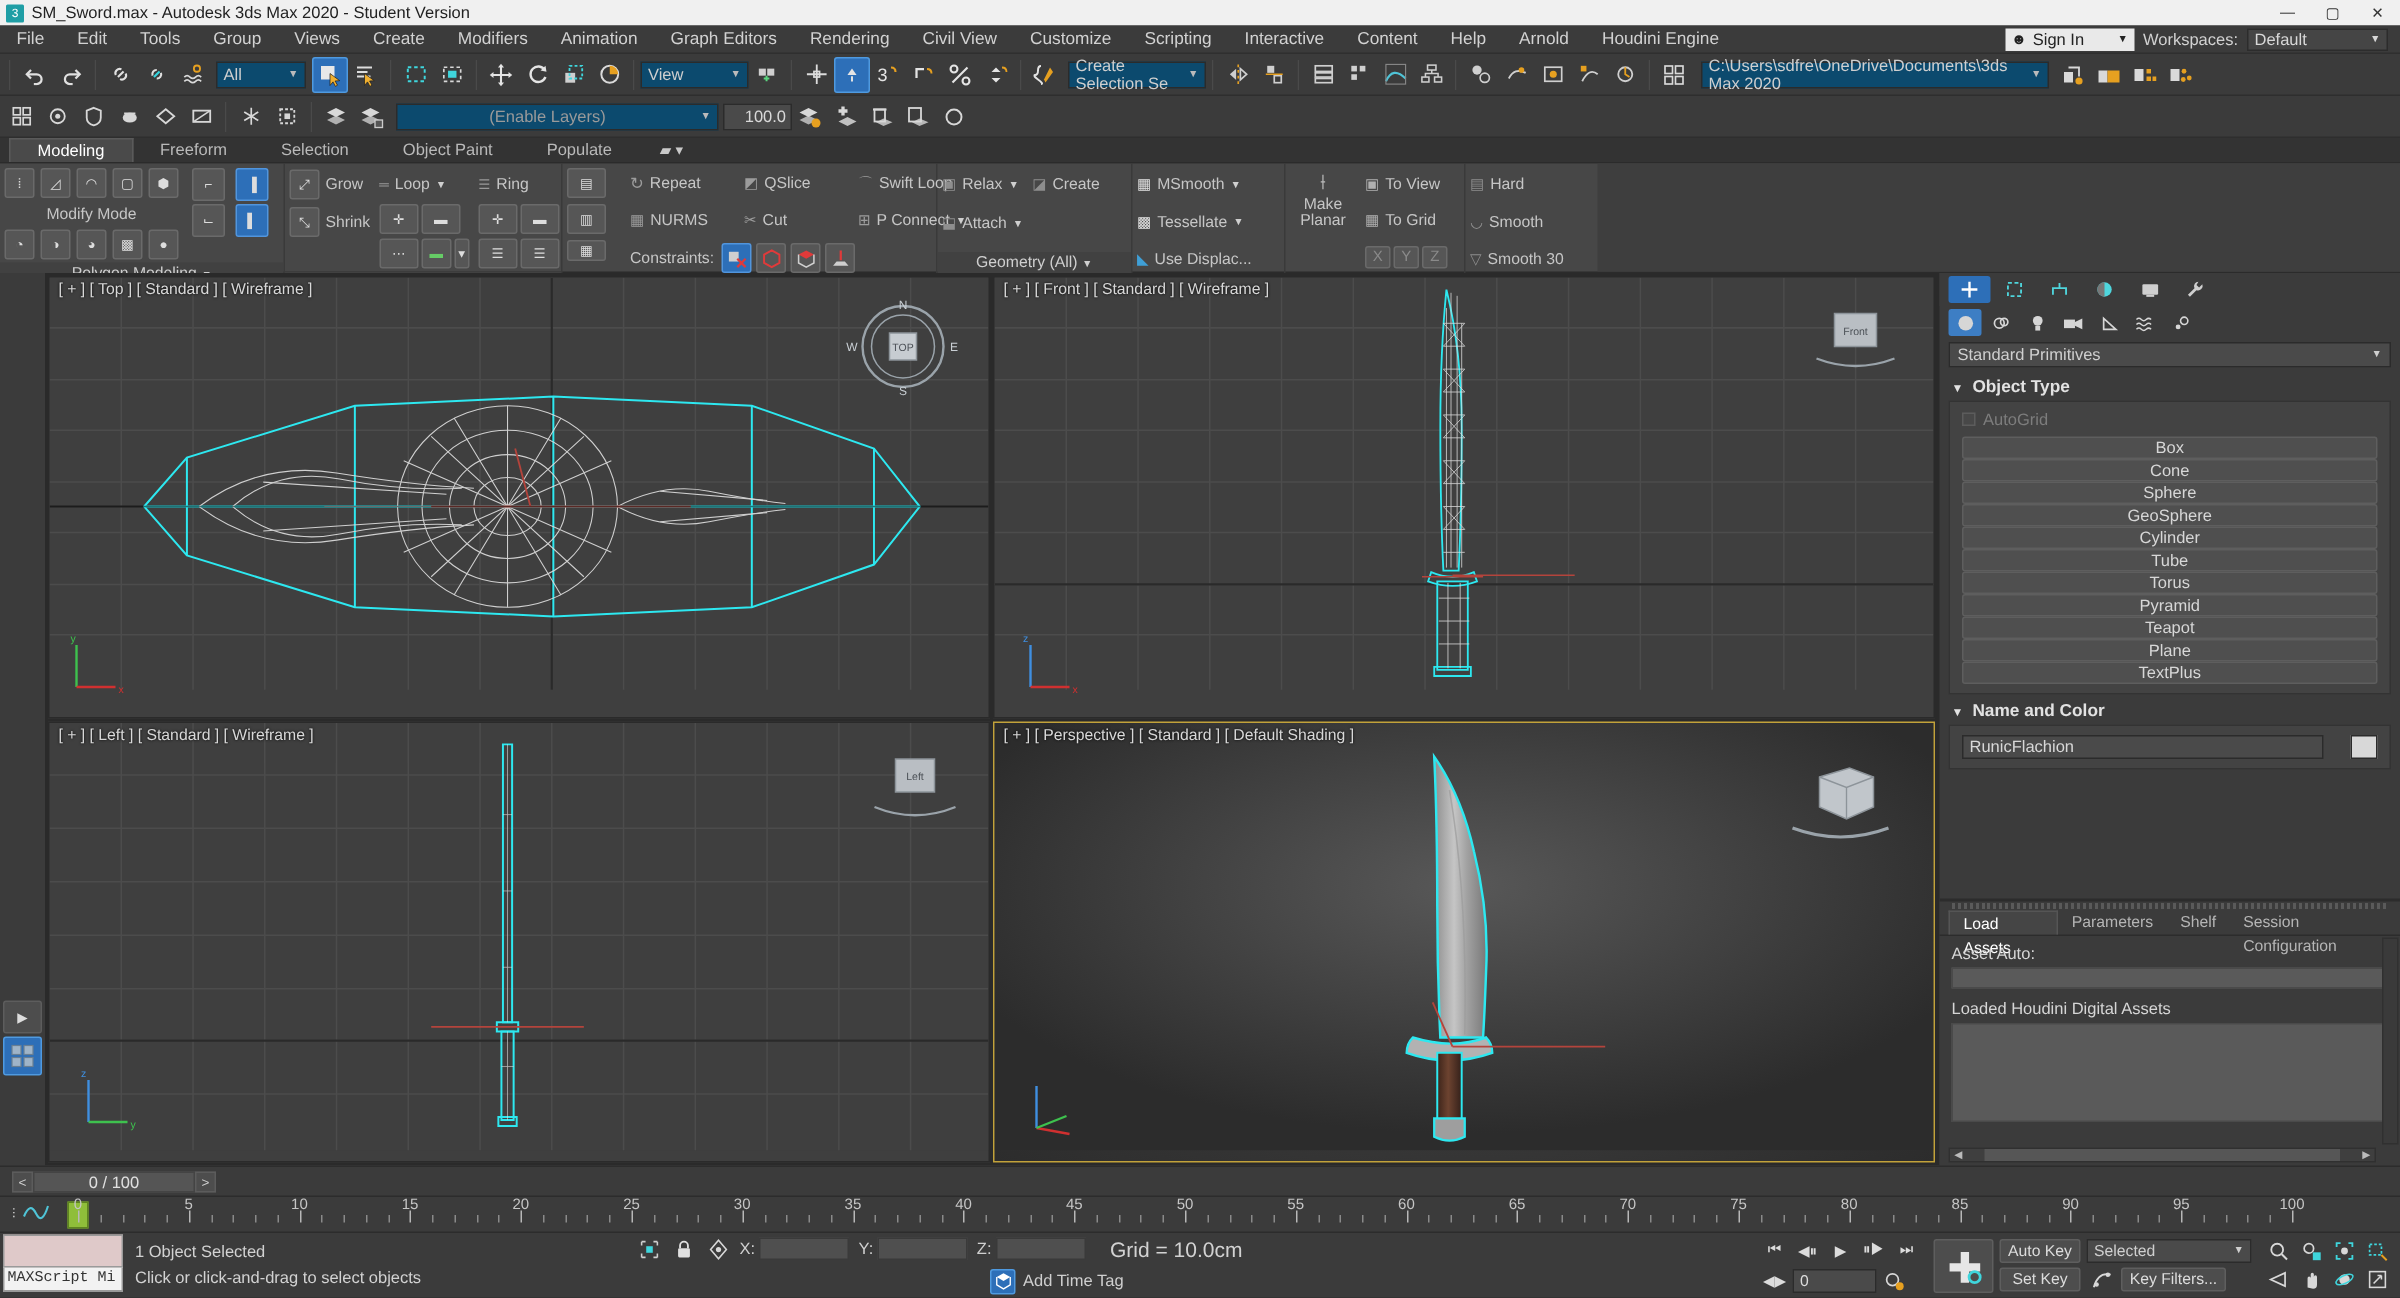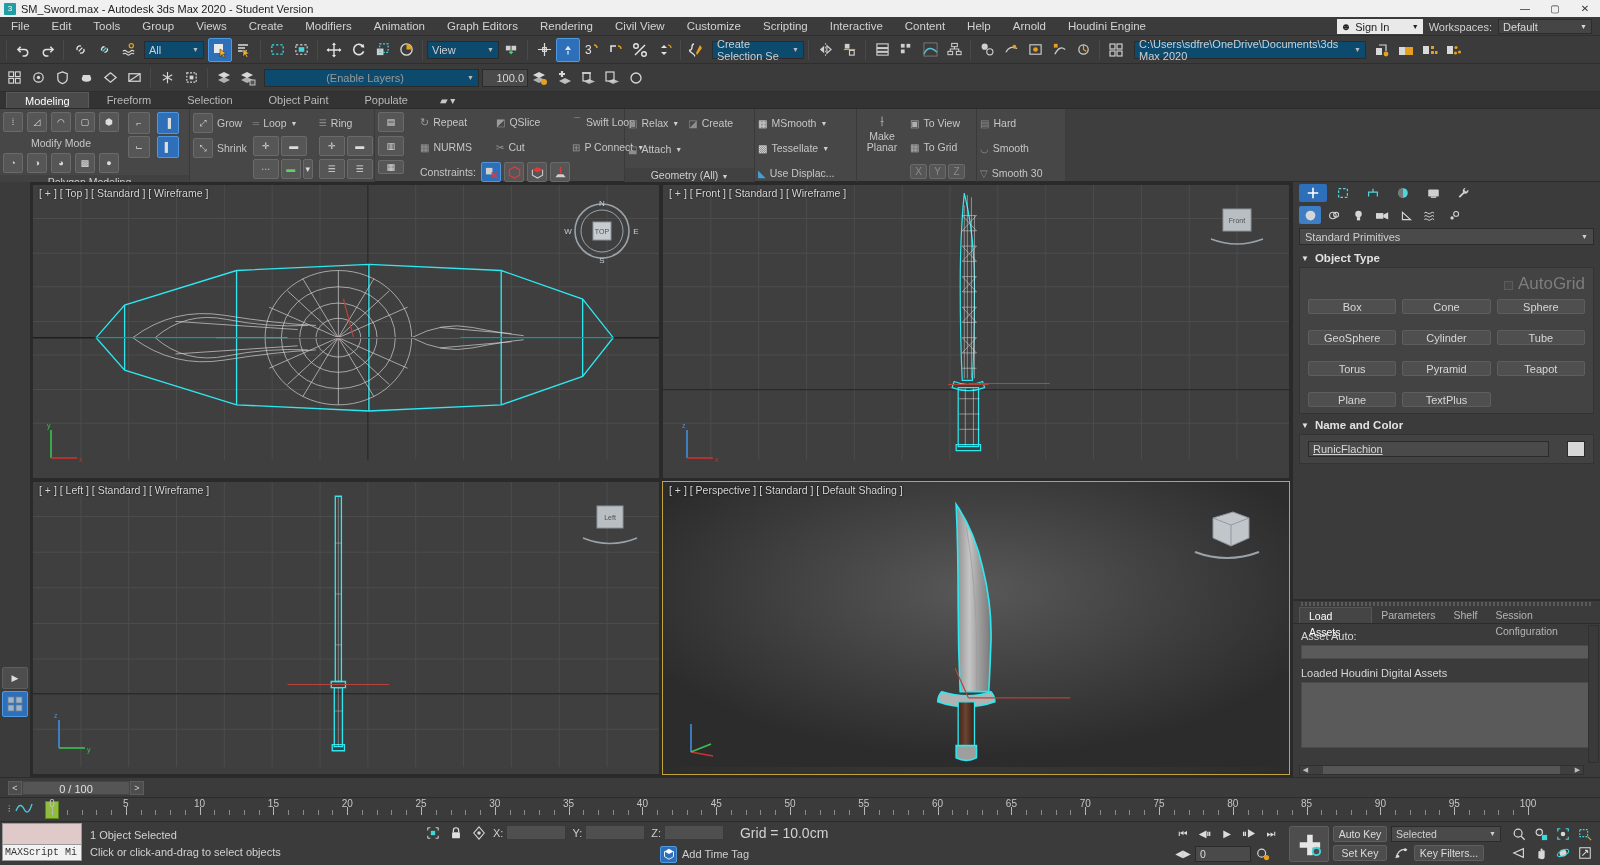--- a/index.html
+++ b/index.html
@@ -101,27 +101,27 @@
             color:#ddd; font-size:11px; border-radius:2px; }
   .catbtn.on { background:#3d7ec4; }
   .cp-combo { margin:2px 6px; height:17px; background:#4a4a4a; border:1px solid #2b2b2b;
               display:flex; align-items:center; padding:0 5px; font-size:11px;}
   .cp-combo .arr{margin-left:auto;font-size:7px;}
   .rollout { margin:4px 6px 0 6px; }
   .rollhdr { display:flex; align-items:center; font-size:11.5px; font-weight:bold; color:#e2e2e2;
              padding:1px 0 3px 2px; }
   .rollhdr .car{ font-size:8px; margin-right:6px; }
   .rollbody { background:#434343; border:1px solid #333; padding:6px 8px; }
-  .autogrid { text-align:right; font-size:17px; color:#7d7d7d; margin-bottom:5px;}
+  .autogrid { text-align:left; font-size:11px; color:#7d7d7d; margin-bottom:5px;}
   .autogrid .cbx { display:inline-block; width:9px;height:9px;background:#484848;border:1px solid #5c5c5c;
                    vertical-align:-1px; margin-right:5px;}
-  .btngrid { display:grid; grid-template-columns:1fr 1fr 1fr; gap:16px 6px;}
+  .btngrid { display:grid; grid-template-columns:1fr; gap:0 6px;}
   .pbtn { height:15px; background:#4f4f4f; border:1px solid #5e5e5e; border-radius:2px;
           font-size:11px; color:#d7d7d7; display:flex; align-items:center; justify-content:center;}
-  .namerow { display:flex; align-items:center; gap:18px;text-decoration:underline; }
+  .namerow { display:flex; align-items:center; gap:18px; }
   .namefield { flex:1; height:16px; background:#4a4a4a; border:1px solid #2b2b2b;
                display:flex; align-items:center; padding:0 4px; font-size:11px; color:#d8d8d8;}
   .swatch { width:18px; height:16px; background:#d8d8d8; border:1px solid #2b2b2b;}
   .cp-spacer{ flex:1; }
 
   
   .hou { border-top:2px solid #2c2c2c; background:#3b3b3b; height:178px; flex:0 0 178px; position:relative;}
   .hou .grip { height:4px; background:repeating-linear-gradient(90deg,#5a5a5a 0 2px,#3b3b3b 2px 4px); margin:1px 8px;}
   .hou-tabs { display:flex; align-items:center; height:17px; padding-left:6px; border-bottom:1px solid #2c2c2c;}
   .htab { padding:0 9px; height:16px; line-height:16px; font-size:10.5px; color:#b5b5b5; }

